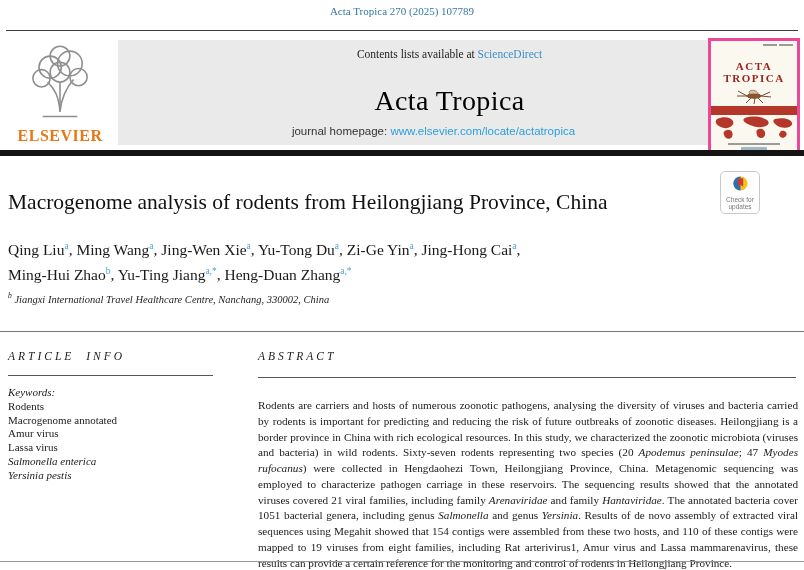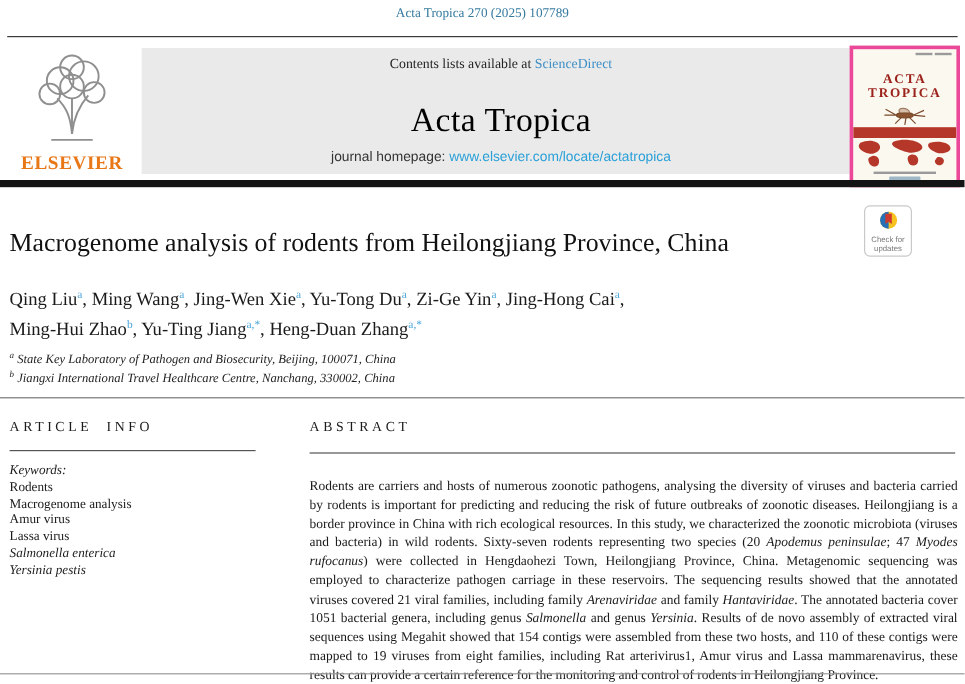--- a/index.html
+++ b/index.html
@@ -8,21 +8,21 @@
 
   .citation{position:absolute;top:5px;left:0;right:0;text-align:center;
             font-size:11px;color:#35799F;}
   .toprule{position:absolute;top:30px;left:6px;width:792px;border-top:1.6px solid #3a3a3a;}
 
   
   .logo{position:absolute;left:8px;top:39px;width:104px;height:110px;text-align:center;}
   .logo svg{width:74px;height:86px;}
   .wordmark{font-size:16px;font-weight:bold;color:#E87717;letter-spacing:0.5px;margin-top:-2px;}
 
-  .banner{position:absolute;left:118px;top:40px;width:599px;height:105px;background:#EAEAEA;text-align:center;}
+  .banner{position:absolute;left:118px;top:40px;width:599px;height:105px;background:#EAEAEA;text-align:center;padding-left:32px;}
   .contents-line{margin-top:8px;font-size:11.5px;color:#222;}
   .sd-link{color:#3E8FC5;}
   .jname{font-size:28px;margin-top:25px;color:#000000;letter-spacing:0.4px;}
   .homepage{position:absolute;bottom:8px;left:0;width:100%;
             font-family:"Liberation Sans",sans-serif;font-size:11.5px;color:#333;}
   .url-link{color:#2AA0D8;}
 
   .cover{position:absolute;left:708px;top:38px;width:86px;height:112px;background:#FBF8F0;
          border:3px solid #ec4899;overflow:hidden;}
   .cover-meta{height:8px;margin:3px 4px 0 0;text-align:right;}
@@ -47,21 +47,21 @@
   h1.title{position:absolute;left:8px;top:190px;margin:0;font-size:21.5px;font-weight:normal;color:#111;}
 
   .authors{position:absolute;left:8px;top:236px;font-size:15.5px;line-height:20.5px;color:#1a1a1a;}
   .authors sup{color:#4AA5DC;font-size:9.5px;}
 
   .affils{position:absolute;left:8px;top:290px;font-style:italic;font-size:10.5px;line-height:11px;color:#222;}
   .affils sup{font-size:7.5px;}
 
   .midrule{position:absolute;top:331px;left:0;width:804px;border-top:1.2px solid #777;}
 
-  .sechead{position:absolute;top:350px;font-size:11.5px;letter-spacing:3px;color:#1a1a1a;}
+  .sechead{position:absolute;top:350px;font-size:11.5px;letter-spacing:3px;color:#1a1a1a;font-style:italic;}
   .sechead.left{left:8px;}
   .sechead.right{left:258px;}
   .leftrule{position:absolute;top:375px;left:8px;width:205px;border-top:1px solid #555;}
   .rightrule{position:absolute;top:377px;left:258px;width:538px;border-top:1px solid #555;}
 
   .keywords{position:absolute;left:8px;top:386px;font-size:11px;line-height:13.8px;color:#1a1a1a;}
   .kw-label{font-style:italic;}
   .it{font-style:italic;}
 
   .abstract{position:absolute;left:258px;top:383px;width:540px;font-size:11.2px;
@@ -150,35 +150,34 @@
   </div>
 
   <h1 class="title">Macrogenome analysis of rodents from Heilongjiang Province, China</h1>
 
   <div class="authors">
     <div><span>Qing Liu</span><sup>a</sup><span>, </span><span>Ming Wang</span><sup>a</sup><span>, </span><span>Jing-Wen Xie</span><sup>a</sup><span>, </span><span>Yu-Tong Du</span><sup>a</sup><span>, </span><span>Zi-Ge Yin</span><sup>a</sup><span>, </span><span>Jing-Hong Cai</span><sup>a</sup><span>,</span></div>
     <div><span>Ming-Hui Zhao</span><sup>b</sup><span>, </span><span>Yu-Ting Jiang</span><sup>a,*</sup><span>, </span><span>Heng-Duan Zhang</span><sup>a,*</sup></div>
   </div>
 
   <div class="affils">
-    <div><sup>a</sup><span> State Key Laboratory of Pathogen and Biosecurity, Beijing, 100071, China</span></div>
     <div><sup>b</sup><span> Jiangxi International Travel Healthcare Centre, Nanchang, 330002, China</span></div>
   </div>
 
   <div class="midrule"></div>
 
   <div class="sechead left" style="letter-spacing:3px;word-spacing:6px;">ARTICLE INFO</div>
   <div class="sechead right" style="letter-spacing:3px;">ABSTRACT</div>
   <div class="leftrule"></div>
   <div class="rightrule"></div>
 
   <div class="keywords">
     <div class="kw-label">Keywords:</div>
     <div>Rodents</div>
-    <div>Macrogenome analysis</div>
+    <div>Macrogenome annotated</div>
     <div>Amur virus</div>
     <div>Lassa virus</div>
     <div class="it">Salmonella enterica</div>
     <div class="it">Yersinia pestis</div>
   </div>
 
   <div class="abstract"><span>Rodents are carriers and hosts of numerous zoonotic pathogens, analysing the diversity of viruses and bacteria carried by rodents is important for predicting and reducing the risk of future outbreaks of zoonotic diseases. Heilongjiang is a border province in China with rich ecological resources. In this study, we characterized the zoonotic microbiota (viruses and bacteria) in wild rodents. Sixty-seven rodents representing two species (20 </span><span style="font-style: italic;">Apodemus peninsulae</span><span>; 47 </span><span style="font-style: italic;">Myodes rufocanus</span><span>) were collected in Hengdaohezi Town, Heilongjiang Province, China. Metagenomic sequencing was employed to characterize pathogen carriage in these reservoirs. The sequencing results showed that the annotated viruses covered 21 viral families, including family </span><span style="font-style: italic;">Arenaviridae</span><span> and family </span><span style="font-style: italic;">Hantaviridae</span><span>. The annotated bacteria cover 1051 bacterial genera, including genus </span><span style="font-style: italic;">Salmonella</span><span> and genus </span><span style="font-style: italic;">Yersinia</span><span>. Results of de novo assembly of extracted viral sequences using Megahit showed that 154 contigs were assembled from these two hosts, and 110 of these contigs were mapped to 19 viruses from eight families, including Rat arterivirus1, Amur virus and Lassa mammarenavirus, these results can provide a certain reference for the monitoring and control of rodents in Heilongjiang Province.</span></div>
 
   <div class="bottomrule"></div>
 

